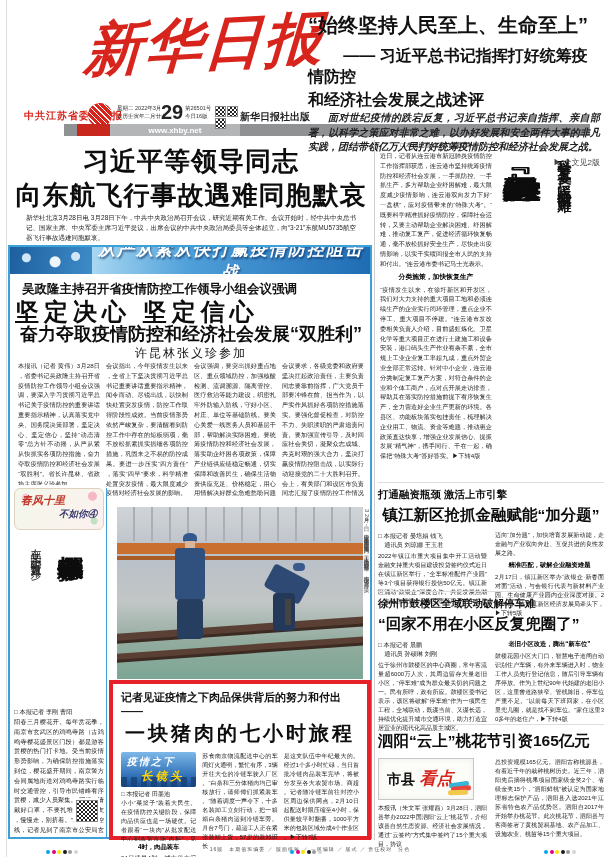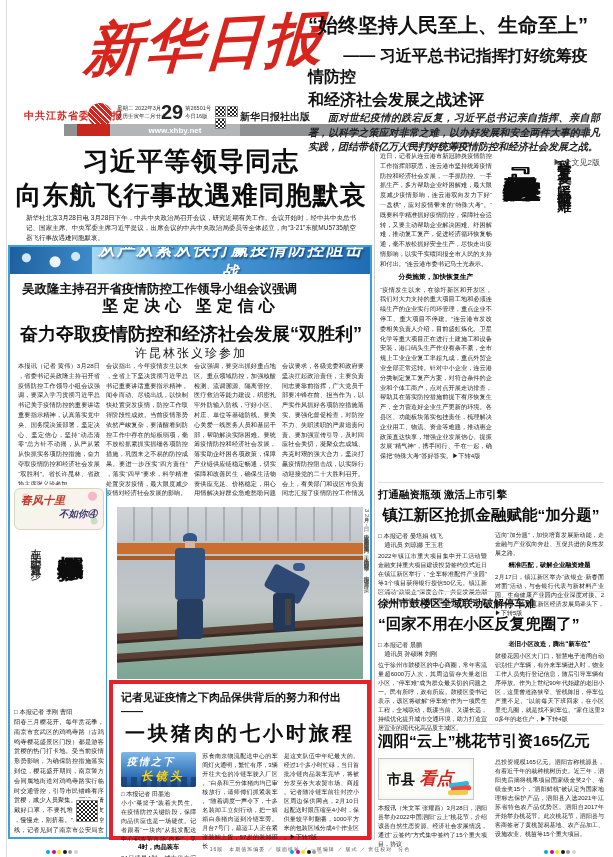--- a/index.html
+++ b/index.html
@@ -45,21 +45,21 @@
       radial-gradient(circle at 20% 40%, #cfe7f7 0 4px, transparent 5px),
       radial-gradient(circle at 55% 55%, #eef6fb 0 5px, transparent 6px),
       radial-gradient(circle at 80% 35%, #cfe7f7 0 4px, transparent 5px),
       linear-gradient(100deg,#1d5f9e,#3e8cc9); }
   .banner-main { flex:1; background:linear-gradient(90deg,#a8d8f2,#4f9fd9 35%,#1f6cb4);
       display:flex; align-items:center; }
   .banner-text { width:100%; text-align:center; color:#fff; font-size:17px; font-weight:bold;
       font-style:italic; letter-spacing:2px; text-shadow:1px 2px 2px rgba(8,40,88,.65); }
 
   .wu-kicker { font-size:12.5px; font-weight:bold; color:#111; }
-  .wu-t1 { font-size:16px; font-weight:bold; text-align:center; letter-spacing:5px; color:#0d0d0d; }
+  .wu-t1 { font-size:24px; font-weight:bold; letter-spacing:5px; color:#0d0d0d; }
   .wu-t2 { font-size:18px; font-weight:bold; text-align:center; letter-spacing:0; color:#0d0d0d; }
   .wu-sub { font-size:12px; text-align:center; letter-spacing:2px; color:#111; }
   .newscol { font-size:6.2px; line-height:1.58; overflow:hidden; }
   .newscol-sm { font-size:6px; line-height:1.5; overflow:hidden; }
   .byline { font-size:6.2px; color:#222; line-height:1.5; }
   .subhead { font-weight:bold; text-align:center; margin:3px 0; color:#000; }
 
   
   .series-box { border:1px solid #ddd2bd; border-radius:6px;
     background:

